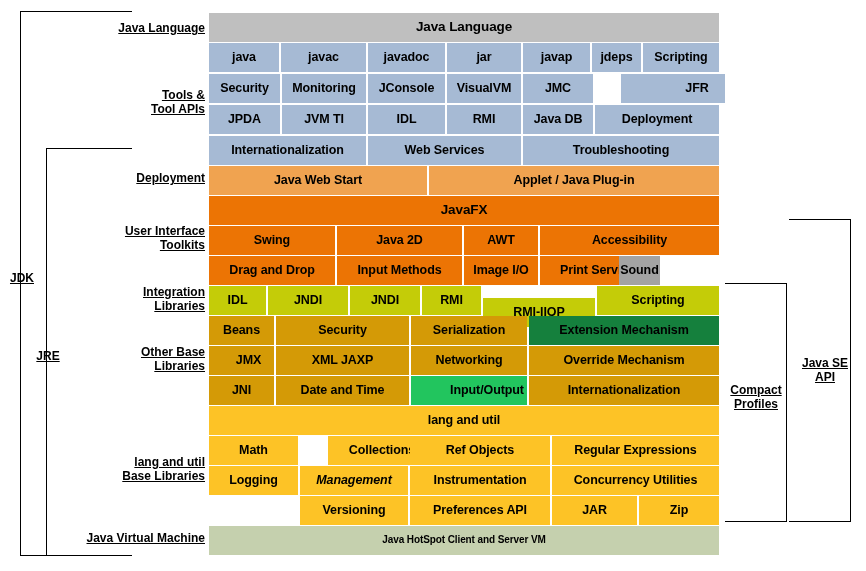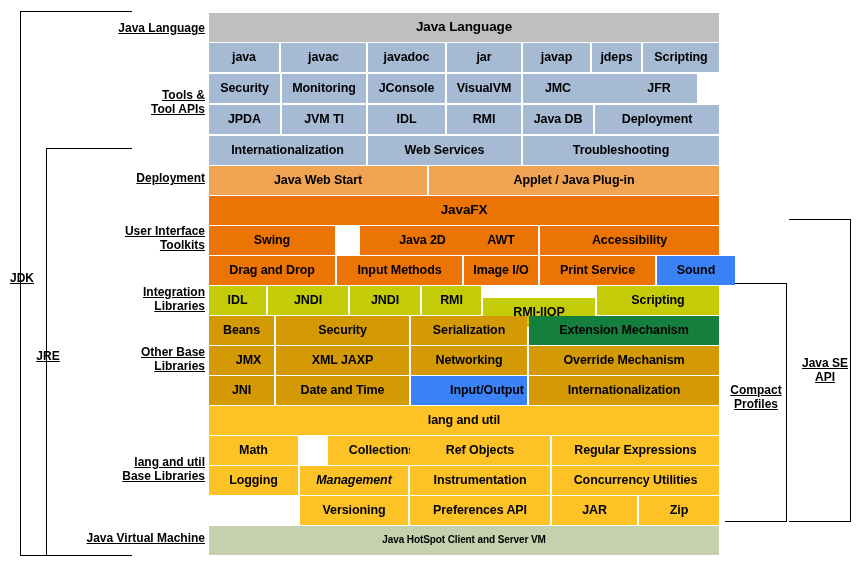--- a/index.html
+++ b/index.html
@@ -146,69 +146,69 @@
   <div class="cell" style="left:447px; top:43px; width:74px; height:29px; background:#a6bad4;">jar</div>
   <div class="cell" style="left:523px; top:43px; width:67px; height:29px; background:#a6bad4;">javap</div>
   <div class="cell" style="left:592px; top:43px; width:49px; height:29px; background:#a6bad4;">jdeps</div>
   <div class="cell" style="left:643px; top:43px; width:76px; height:29px; background:#a6bad4;">Scripting</div>
 
   <div class="cell" style="left:209px; top:74px; width:71px; height:29px; background:#a6bad4;">Security</div>
   <div class="cell" style="left:282px; top:74px; width:84px; height:29px; background:#a6bad4;">Monitoring</div>
   <div class="cell" style="left:368px; top:74px; width:77px; height:29px; background:#a6bad4;">JConsole</div>
   <div class="cell" style="left:447px; top:74px; width:74px; height:29px; background:#a6bad4;">VisualVM</div>
   <div class="cell" style="left:523px; top:74px; width:70px; height:29px; background:#a6bad4;">JMC</div>
-  <div class="cell" style="left:573px; top:74px; width:124px; height:29px; background:#a6bad4;padding-left:48px;">JFR</div>
+  <div class="cell" style="left:621px; top:74px; width:104px; height:29px; background:#a6bad4;padding-left:48px;">JFR</div>
 
   <div class="cell" style="left:209px; top:105px; width:71px; height:29px; background:#a6bad4;">JPDA</div>
   <div class="cell" style="left:282px; top:105px; width:84px; height:29px; background:#a6bad4;">JVM TI</div>
   <div class="cell" style="left:368px; top:105px; width:77px; height:29px; background:#a6bad4;">IDL</div>
   <div class="cell" style="left:447px; top:105px; width:74px; height:29px; background:#a6bad4;">RMI</div>
   <div class="cell" style="left:523px; top:105px; width:70px; height:29px; background:#a6bad4;">Java DB</div>
   <div class="cell" style="left:595px; top:105px; width:124px; height:29px; background:#a6bad4;">Deployment</div>
 
   <div class="cell" style="left:209px; top:136px; width:157px; height:29px; background:#a6bad4;">Internationalization</div>
   <div class="cell" style="left:368px; top:136px; width:153px; height:29px; background:#a6bad4;">Web Services</div>
   <div class="cell" style="left:523px; top:136px; width:196px; height:29px; background:#a6bad4;">Troubleshooting</div>
 
   <div class="cell" style="left:209px; top:166px; width:218px; height:29px; background:#f0a350;">Java Web Start</div>
   <div class="cell" style="left:429px; top:166px; width:290px; height:29px; background:#f0a350;">Applet / Java Plug-in</div>
 
   <div class="cell" style="left:209px; top:196px; width:510px; height:29px; background:#ec7404; font-size:13.5px;">JavaFX</div>
 
   <div class="cell" style="left:209px; top:226px; width:126px; height:29px; background:#ec7404;">Swing</div>
-  <div class="cell" style="left:337px; top:226px; width:125px; height:29px; background:#ec7404;margin-left:23px;">Java 2D</div>
+  <div class="cell" style="left:337px; top:226px; width:125px; height:29px; background:#ec7404;">Java 2D</div>
   <div class="cell" style="left:464px; top:226px; width:74px; height:29px; background:#ec7404;">AWT</div>
   <div class="cell" style="left:540px; top:226px; width:179px; height:29px; background:#ec7404;">Accessibility</div>
 
   <div class="cell" style="left:209px; top:256px; width:126px; height:29px; background:#ec7404;">Drag and Drop</div>
   <div class="cell" style="left:337px; top:256px; width:125px; height:29px; background:#ec7404;">Input Methods</div>
   <div class="cell" style="left:464px; top:256px; width:74px; height:29px; background:#ec7404;">Image I/O</div>
   <div class="cell" style="left:540px; top:256px; width:115px; height:29px; background:#ec7404;">Print Service</div>
-  <div class="cell" style="left:657px; top:256px; width:78px; height:29px; background:#3b82f6;">Sound</div>
+  <div class="cell" style="left:619px; top:256px; width:41px; height:29px; background:#a3a3a3;">Sound</div>
 
   <div class="cell" style="left:209px; top:286px; width:57px; height:29px; background:#c4cc08;">IDL</div>
   <div class="cell" style="left:268px; top:286px; width:80px; height:29px; background:#c4cc08;">JNDI</div>
   <div class="cell" style="left:350px; top:286px; width:70px; height:29px; background:#c4cc08;">JNDI</div>
   <div class="cell" style="left:422px; top:286px; width:59px; height:29px; background:#c4cc08;">RMI</div>
   <div class="cell" style="left:483px; top:286px; width:112px; height:29px; background:#c4cc08;margin-top:12px;">RMI-IIOP</div>
   <div class="cell" style="left:597px; top:286px; width:122px; height:29px; background:#c4cc08;">Scripting</div>
 
   <div class="cell" style="left:209px; top:316px; width:65px; height:29px; background:#d49a06;">Beans</div>
   <div class="cell" style="left:276px; top:316px; width:133px; height:29px; background:#d49a06;">Security</div>
   <div class="cell" style="left:411px; top:316px; width:116px; height:29px; background:#d49a06;">Serialization</div>
   <div class="cell" style="left:529px; top:316px; width:190px; height:29px; background:#15803d;">Extension Mechanism</div>
 
   <div class="cell" style="left:209px; top:346px; width:65px; height:29px; background:#d49a06;padding-left:14px;">JMX</div>
   <div class="cell" style="left:276px; top:346px; width:133px; height:29px; background:#d49a06;">XML JAXP</div>
   <div class="cell" style="left:411px; top:346px; width:116px; height:29px; background:#d49a06;">Networking</div>
   <div class="cell" style="left:529px; top:346px; width:190px; height:29px; background:#d49a06;">Override Mechanism</div>
 
   <div class="cell" style="left:209px; top:376px; width:65px; height:29px; background:#d49a06;">JNI</div>
   <div class="cell" style="left:276px; top:376px; width:133px; height:29px; background:#d49a06;">Date and Time</div>
-  <div class="cell" style="left:411px; top:376px; width:116px; height:29px; background:#3b82f6;padding-left:36px;">Input/Output</div>
+  <div class="cell" style="left:411px; top:376px; width:116px; height:29px; background:#22c55e;padding-left:36px;">Input/Output</div>
   <div class="cell" style="left:529px; top:376px; width:190px; height:29px; background:#d49a06;">Internationalization</div>
 
   <div class="cell" style="left:209px; top:406px; width:510px; height:29px; background:#fdc326;">lang and util</div>
 
   <div class="cell" style="left:209px; top:436px; width:89px; height:29px; background:#fdc326;">Math</div>
   <div class="cell" style="left:300px; top:436px; width:108px; height:29px; background:#fdc326;margin-left:28px;">Collections</div>
   <div class="cell" style="left:410px; top:436px; width:140px; height:29px; background:#fdc326;">Ref Objects</div>
   <div class="cell" style="left:552px; top:436px; width:167px; height:29px; background:#fdc326;">Regular Expressions</div>
 
   <div class="cell" style="left:209px; top:466px; width:89px; height:29px; background:#fdc326;">Logging</div>

